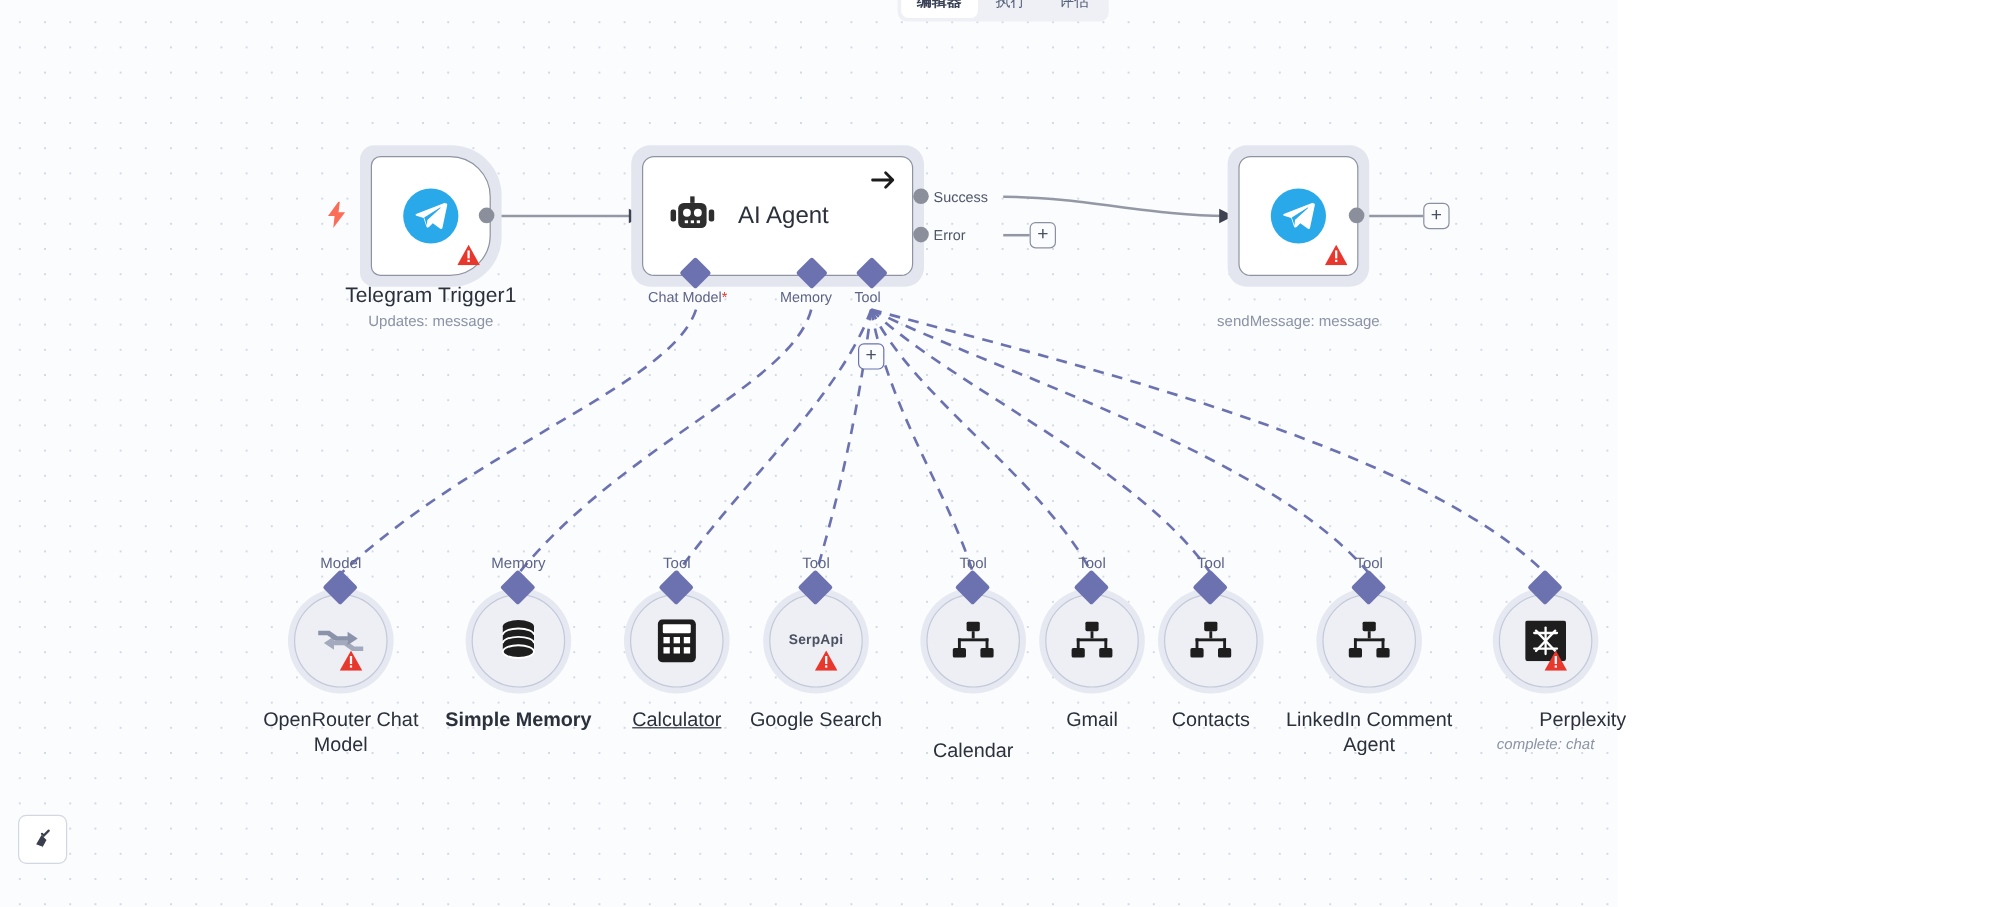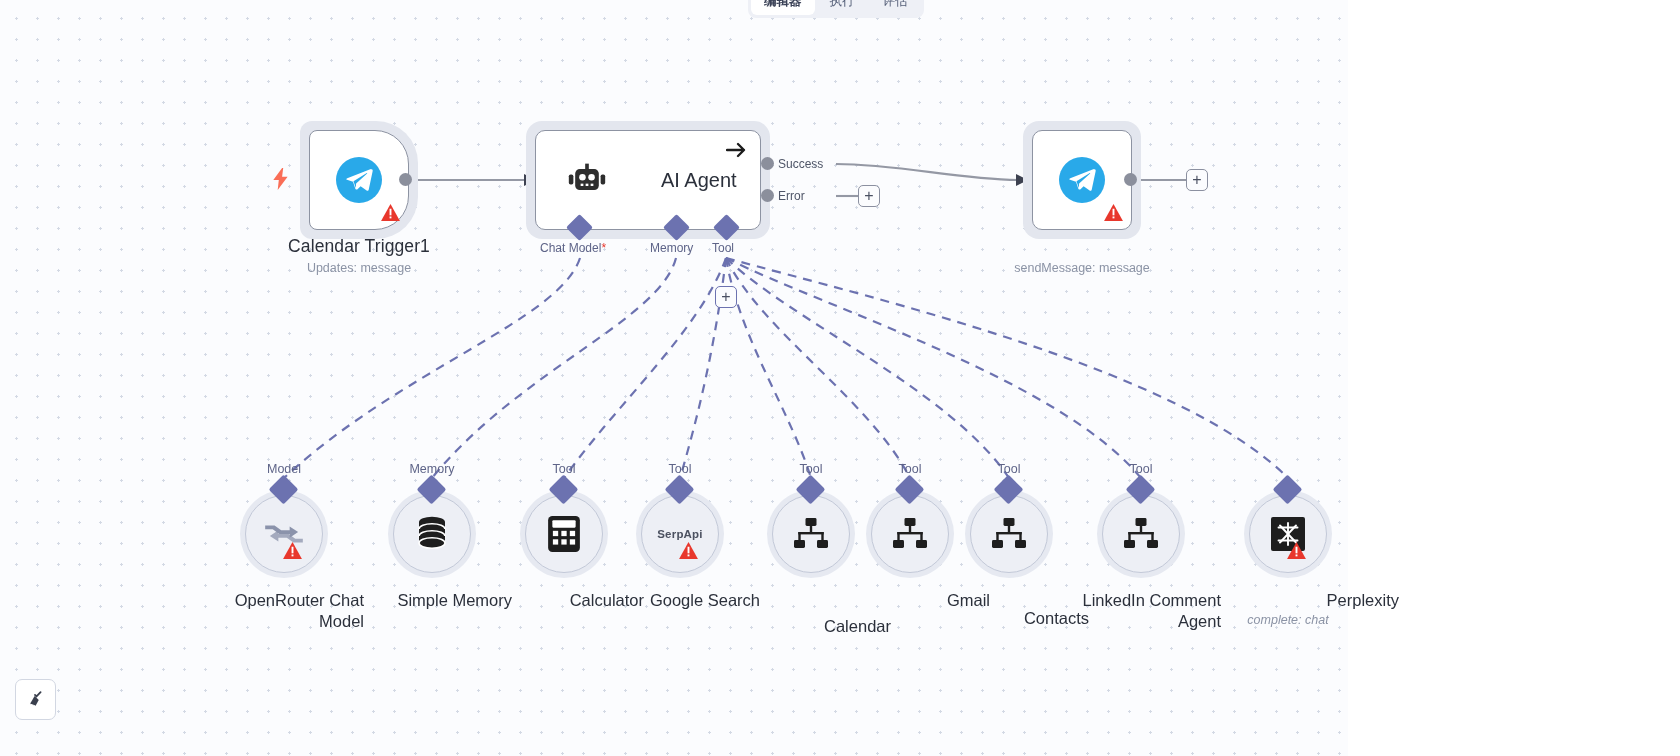--- a/index.html
+++ b/index.html
@@ -96,21 +96,21 @@
     position: absolute; left: 33px; top: -11px;
     width: 21px; height: 21px; background: #6c72b0;
     transform: rotate(45deg); border-radius: 2px; z-index: 14;
   }
   .sub-conn-label {
     position: absolute; font-size: 12.5px; color: #5e6488;
     white-space: nowrap; z-index: 13; text-align: center;
   }
   .sub-title {
     position: absolute; font-size: 16.5px; color: #2b303b;
-    text-align: right; line-height: 21px; z-index: 12;
+    text-align: center; line-height: 21px; z-index: 12;
   }
   .sub-sub {
     position: absolute; font-size: 12.5px; color: #8b93a5;
     text-align: center; z-index: 12; font-style: italic;
   }
   .sub-warn {
     position: absolute; left: 43px; top: 52px;
     width: 19px; height: 17px; z-index: 16;
   }
 
@@ -187,25 +187,25 @@
           <rect x="9" y="13.2" width="2" height="2" fill="#fff"></rect>
         </svg>
     </div>
   </div>
   <div class="lightning" style="left:272px; top:168px;">
     <svg width="18" height="22" viewBox="0 0 16 20">
         <path d="M9 0 1 11h5l-1 9 9-12H9l1-8z" fill="#fa6e57"></path>
       </svg>
   </div>
   <div class="port-dot" style="left:399px; top:173px;"></div>
-  <div class="node-title" style="left:239px; top:235px; width:240px;">Calendar Trigger1</div>
+  <div class="node-title" style="left:239px; top:235px; width:240px;">Telegram Trigger1</div>
   <div class="node-sub" style="left:239px; top:261px; width:240px;">Updates: message</div>
 
   <div class="node-halo" style="left:526px; top:121px; width:244px; height:118px;"></div>
-  <div class="node-main" style="left:535px; top:130px; width:226px; height:100px; padding-left:31px;gap:36px;">
+  <div class="node-main" style="left:535px; top:130px; width:226px; height:100px; padding-left:21px;">
     <svg width="40" height="34" viewBox="0 0 44 36">
       <rect x="2" y="12" width="5" height="11" rx="2" fill="#2e2e2e"></rect>
       <rect x="37" y="12" width="5" height="11" rx="2" fill="#2e2e2e"></rect>
       <rect x="9" y="6" width="26" height="23" rx="5" fill="#2e2e2e"></rect>
       <rect x="20" y="0" width="4" height="6" fill="#2e2e2e"></rect>
       <circle cx="17" cy="15" r="3.6" fill="#fff"></circle>
       <circle cx="27" cy="15" r="3.6" fill="#fff"></circle>
       <rect x="15" y="22" width="3" height="2.6" fill="#fff"></rect>
       <rect x="20.5" y="22" width="3" height="2.6" fill="#fff"></rect>
       <rect x="26" y="22" width="3" height="2.6" fill="#fff"></rect>
@@ -280,40 +280,40 @@
         <rect x="4" y="6" width="26" height="7" fill="#1e1e1e"></rect>
         <ellipse cx="17" cy="13" rx="13" ry="5.3" fill="#1e1e1e" stroke="#fff" stroke-width="1.6"></ellipse>
         <rect x="4" y="13" width="26" height="7" fill="#1e1e1e"></rect>
         <ellipse cx="17" cy="20" rx="13" ry="5.3" fill="#1e1e1e" stroke="#fff" stroke-width="1.6"></ellipse>
         <rect x="4" y="20" width="26" height="7" fill="#1e1e1e"></rect>
         <ellipse cx="17" cy="27" rx="13" ry="5.3" fill="#1e1e1e" stroke="#fff" stroke-width="1.6"></ellipse>
       </svg>
     </div>
     <div class="sub-diamond"></div>
   </div>
-  <div class="sub-title" style="left:352px; top:590px; width:160px;">Simple Memory</div>
+  <div class="sub-title" style="left:352px; top:590px; width:160px;font-weight:bold;">Simple Memory</div>
 
   <div class="sub-conn-label" style="left:520px; top:462px; width:88px;">Tool</div>
   <div class="subnode" style="left:520px; top:490px; width:88px; height:88px;">
     <div class="sub-halo"></div>
     <div class="sub-circle">
       <svg width="32" height="36" viewBox="0 0 30 34">
         <rect x="0" y="0" width="30" height="34" rx="4" fill="#1e1e1e"></rect>
         <rect x="4" y="4" width="22" height="7" rx="1" fill="#fff"></rect>
         <rect x="4.5" y="14" width="5" height="5" fill="#fff"></rect>
         <rect x="12.5" y="14" width="5" height="5" fill="#fff"></rect>
         <rect x="20.5" y="14" width="5" height="5" fill="#fff"></rect>
         <rect x="4.5" y="22" width="5" height="5" fill="#fff"></rect>
         <rect x="12.5" y="22" width="5" height="5" fill="#fff"></rect>
         <rect x="20.5" y="22" width="5" height="5" fill="#fff"></rect>
       </svg>
     </div>
     <div class="sub-diamond"></div>
   </div>
-  <div class="sub-title" style="left:484px; top:590px; width:160px;">Calculator</div>
+  <div class="sub-title" style="left:484px; top:590px; width:160px;text-decoration:underline;">Calculator</div>
 
   <div class="sub-conn-label" style="left:636px; top:462px; width:88px;">Tool</div>
   <div class="subnode" style="left:636px; top:490px; width:88px; height:88px;">
     <div class="sub-halo"></div>
     <div class="sub-circle">
       <span style="font-size:11.5px; font-weight:700; color:#4b5160; letter-spacing:.2px;">SerpApi</span>
     </div>
     <div class="sub-diamond"></div>
     <div class="sub-warn">
       <svg width="19" height="17" viewBox="0 0 20 18">
@@ -370,21 +370,21 @@
         <rect x="1" y="22" width="11" height="8" rx="1.4" fill="#1e1e1e"></rect>
         <rect x="24" y="22" width="11" height="8" rx="1.4" fill="#1e1e1e"></rect>
         <rect x="16.8" y="8" width="2.4" height="6" fill="#1e1e1e"></rect>
         <rect x="5.3" y="14" width="25.4" height="2.4" fill="#1e1e1e"></rect>
         <rect x="5.3" y="14" width="2.4" height="8" fill="#1e1e1e"></rect>
         <rect x="28.3" y="14" width="2.4" height="8" fill="#1e1e1e"></rect>
       </svg>
     </div>
     <div class="sub-diamond"></div>
   </div>
-  <div class="sub-title" style="left:929px; top:608px; width:160px;">Contacts</div>
+  <div class="sub-title" style="left:929px; top:590px; width:160px;">Contacts</div>
 
   <div class="sub-conn-label" style="left:1097px; top:462px; width:88px;">Tool</div>
   <div class="subnode" style="left:1097px; top:490px; width:88px; height:88px;">
     <div class="sub-halo"></div>
     <div class="sub-circle">
       <svg width="36" height="32" viewBox="0 0 36 32">
         <rect x="12.5" y="0" width="11" height="8" rx="1.4" fill="#1e1e1e"></rect>
         <rect x="1" y="22" width="11" height="8" rx="1.4" fill="#1e1e1e"></rect>
         <rect x="24" y="22" width="11" height="8" rx="1.4" fill="#1e1e1e"></rect>
         <rect x="16.8" y="8" width="2.4" height="6" fill="#1e1e1e"></rect>

